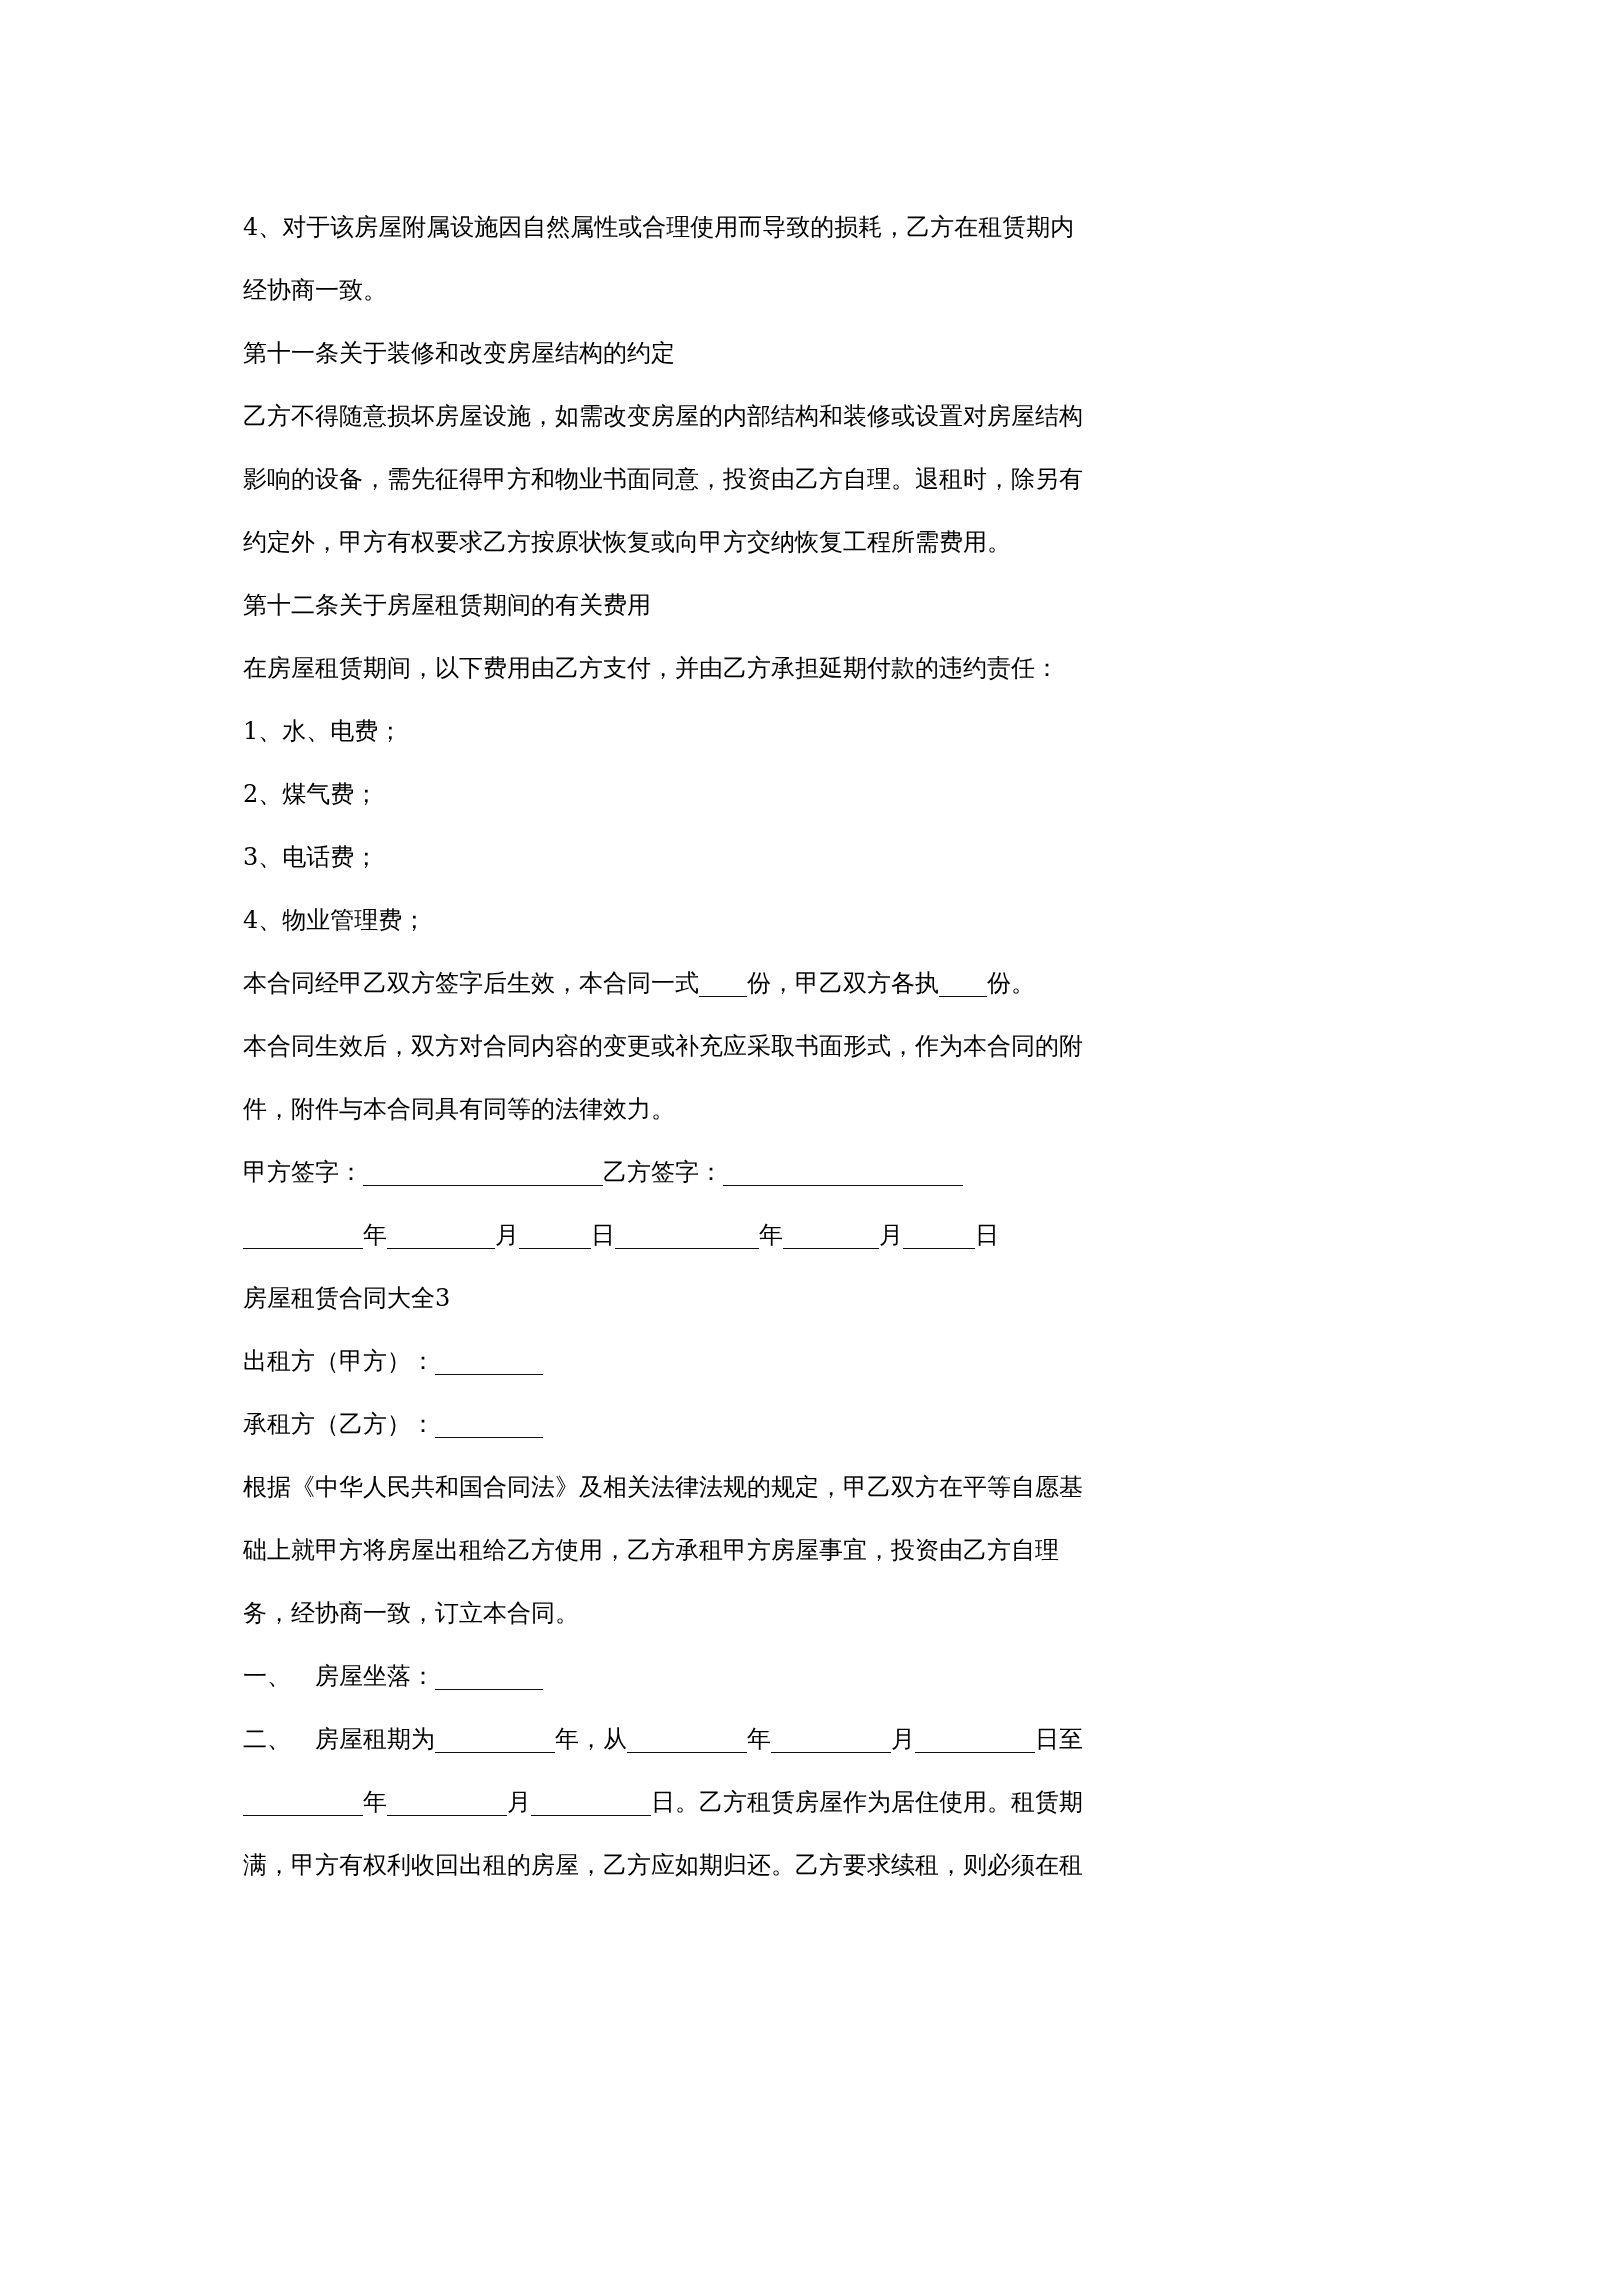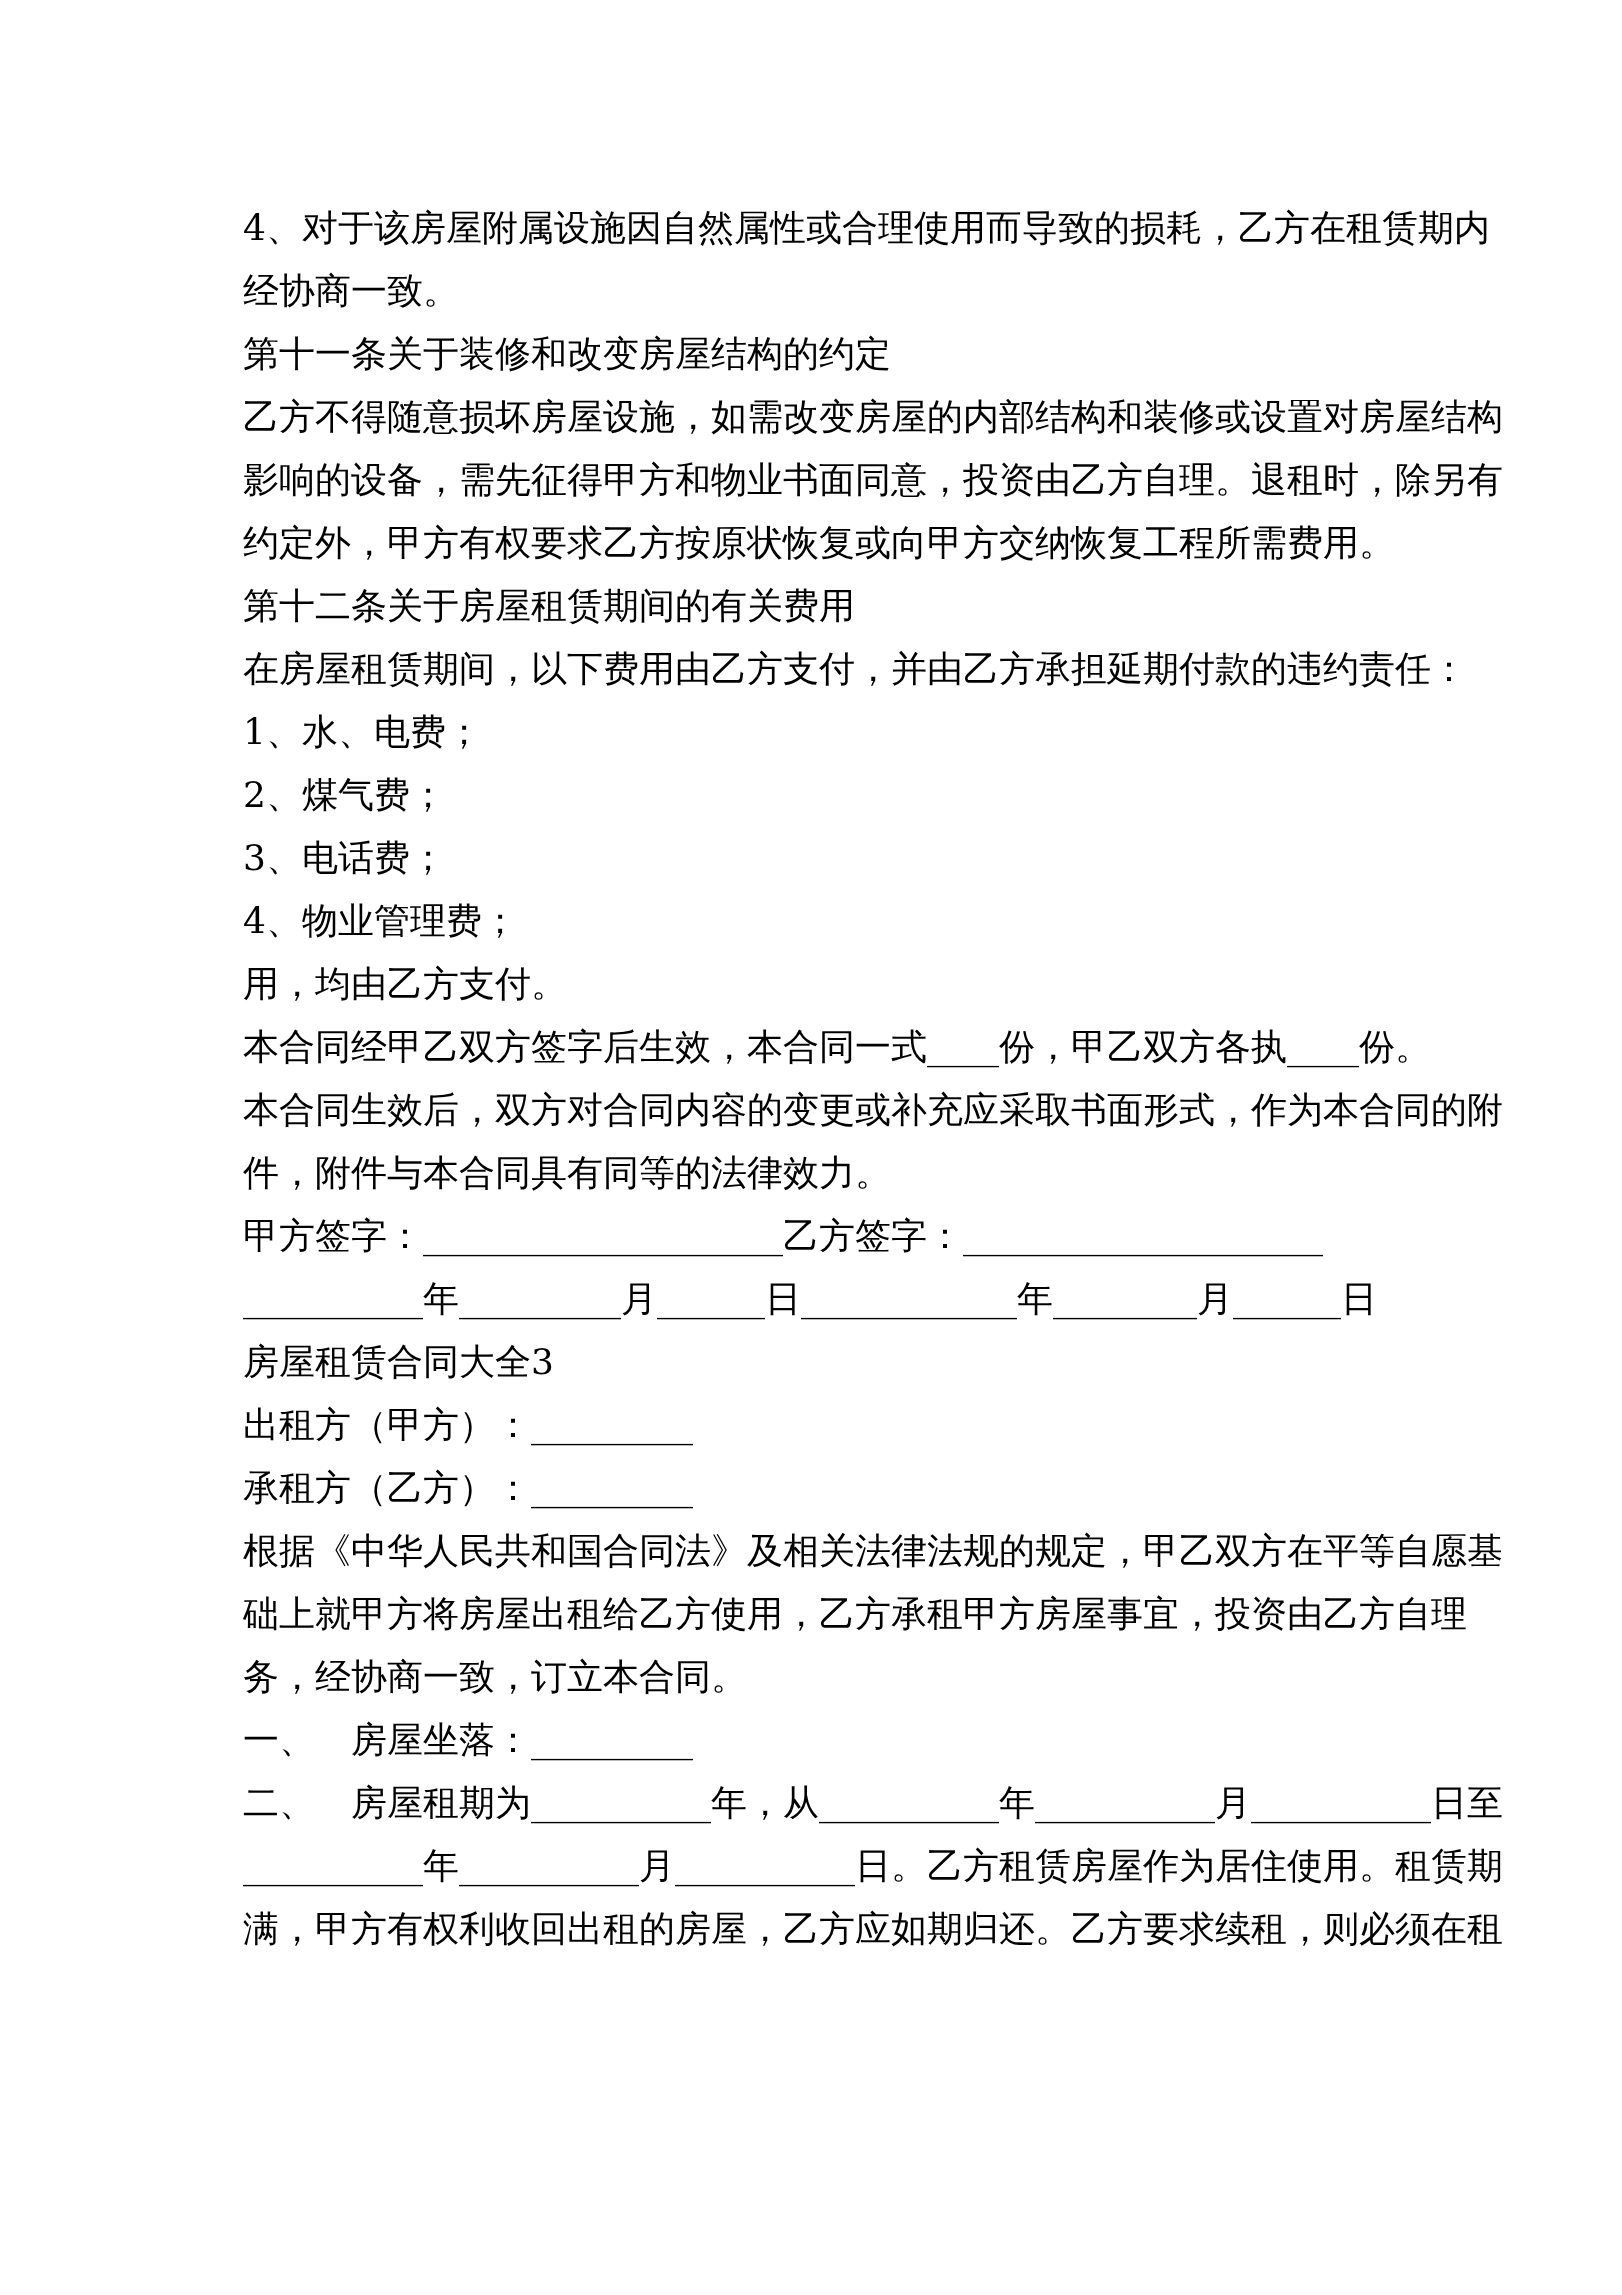--- a/index.html
+++ b/index.html
@@ -15,21 +15,21 @@
     overflow: hidden;
   }
   .content {
     position: absolute;
     left: 243px;
     top: 196px;
     width: 1152px;
   }
   .line {
     font-family: "DejaVu Serif", "Liberation Serif", serif;
-    font-size: 36px;
+    font-size: 24px;
     line-height: 63px;
     height: 63px;
     color: #000000;
     white-space: pre;
     text-align: left;
   }
 </style>
 </head>
 <body>
 
@@ -40,21 +40,20 @@
     <div class="line">第十一条关于装修和改变房屋结构的约定</div>
     <div class="line">乙方不得随意损坏房屋设施，如需改变房屋的内部结构和装修或设置对房屋结构</div>
     <div class="line">影响的设备，需先征得甲方和物业书面同意，投资由乙方自理。退租时，除另有</div>
     <div class="line">约定外，甲方有权要求乙方按原状恢复或向甲方交纳恢复工程所需费用。</div>
     <div class="line">第十二条关于房屋租赁期间的有关费用</div>
     <div class="line">在房屋租赁期间，以下费用由乙方支付，并由乙方承担延期付款的违约责任：</div>
     <div class="line">1、水、电费；</div>
     <div class="line">2、煤气费；</div>
     <div class="line">3、电话费；</div>
     <div class="line">4、物业管理费；</div>
-    <div class="line">用，均由乙方支付。</div>
     <div class="line">本合同经甲乙双方签字后生效，本合同一式____份，甲乙双方各执____份。</div>
     <div class="line">本合同生效后，双方对合同内容的变更或补充应采取书面形式，作为本合同的附</div>
     <div class="line">件，附件与本合同具有同等的法律效力。</div>
     <div class="line">甲方签字：____________________乙方签字：____________________</div>
     <div class="line">__________年_________月______日____________年________月______日</div>
     <div class="line">房屋租赁合同大全3</div>
     <div class="line">出租方（甲方）：_________</div>
     <div class="line">承租方（乙方）：_________</div>
     <div class="line">根据《中华人民共和国合同法》及相关法律法规的规定，甲乙双方在平等自愿基</div>
     <div class="line">础上就甲方将房屋出租给乙方使用，乙方承租甲方房屋事宜，投资由乙方自理</div>

